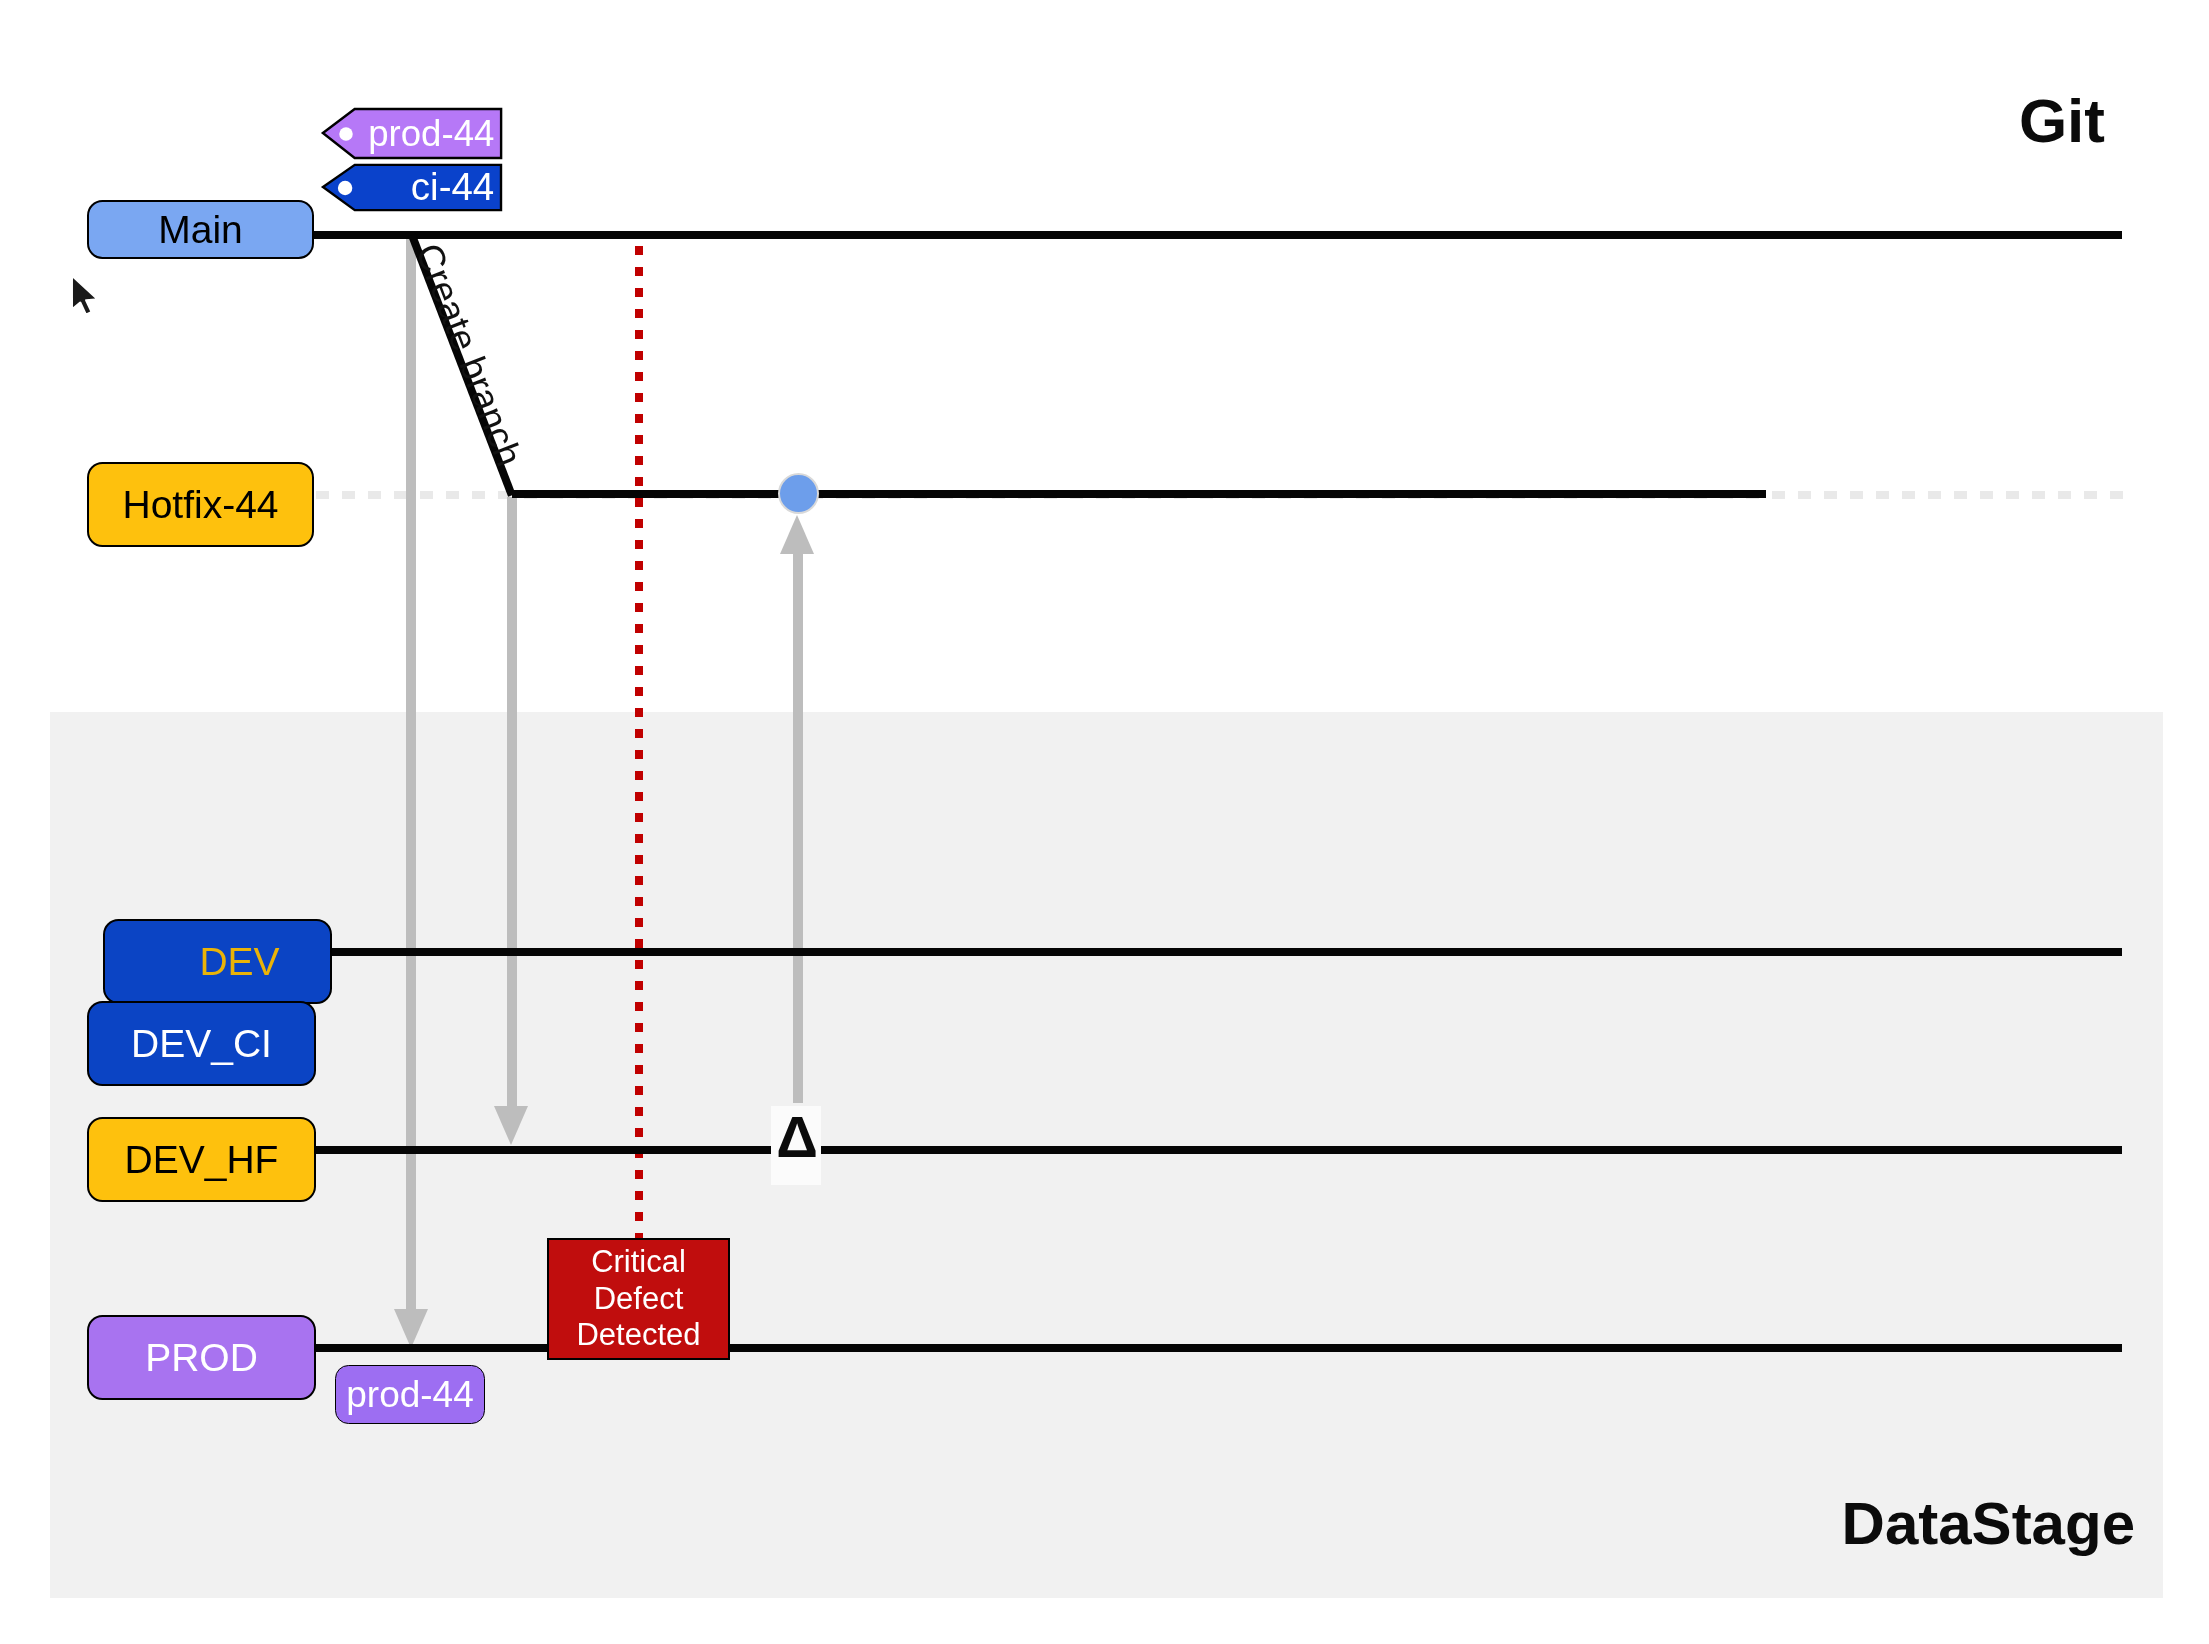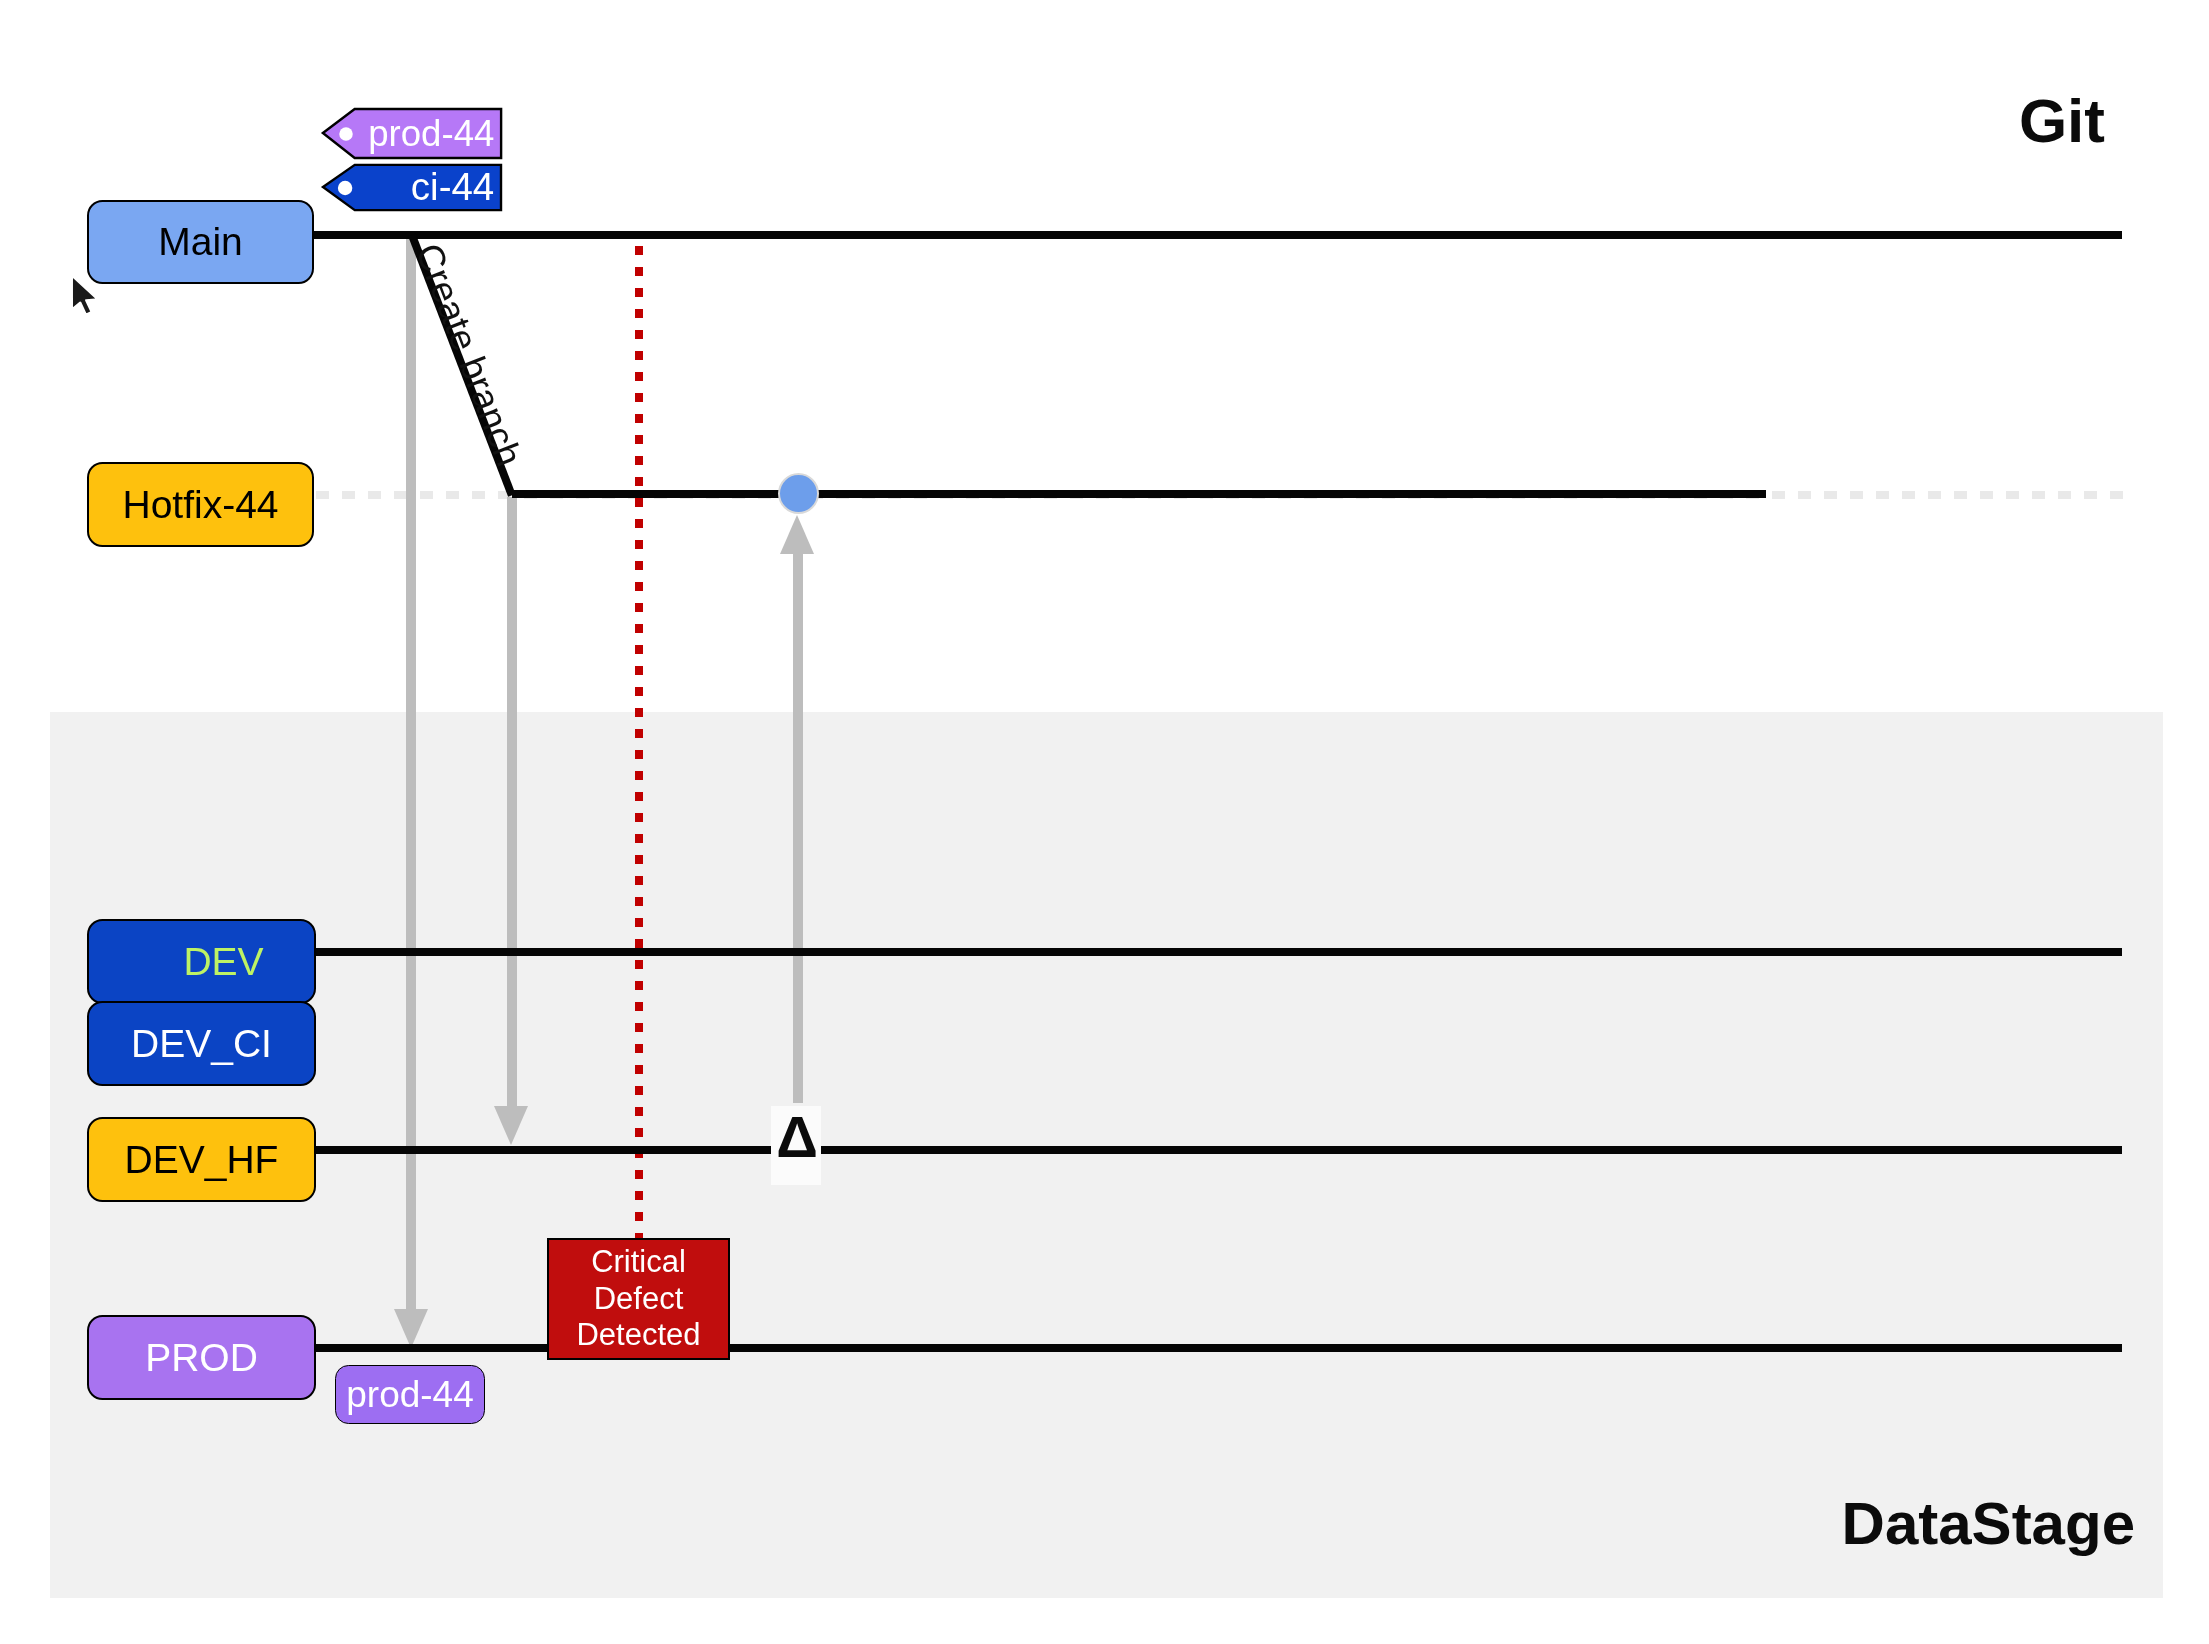--- a/index.html
+++ b/index.html
@@ -102,41 +102,41 @@
 
   <div class="hline" style="left:314px;top:231px;width:1808px;"></div>
   <div class="hline" style="left:512px;top:490px;width:1254px;"></div>
   <div class="hline" style="left:316px;top:948px;width:1806px;"></div>
   <div class="hline" style="left:315px;top:1146px;width:1807px;"></div>
   <div class="hline" style="left:315px;top:1344px;width:1807px;"></div>
 
   <div class="diag"></div>
   <div class="create-branch">Create branch</div>
 
-  <div class="node" style="left:87px;top:200px;width:227px;height:84px;background:var(--main-blue);color:#000;">
+  <div class="node" style="left:87px;top:200px;width:227px;height:59px;background:var(--main-blue);color:#000;">
     <span>Main</span>
   </div>
   <div class="node" style="left:87px;top:462px;width:227px;background:var(--amber);color:#000;">
     <span>Hotfix-44</span>
   </div>
 
   <svg style="left:320px;top:106px;" width="184" height="55" viewBox="0 0 191 57">
     <path d="M3,28 L36,3 H188 V54 H36 Z" fill="#b678f7" stroke="#000" stroke-width="2.5"></path>
     <circle cx="27" cy="29" r="7" fill="#fff"></circle>
     <text x="181" y="42" text-anchor="end" font-size="38" class="flag-text">prod-44</text>
   </svg>
   <svg style="left:320px;top:162px;" width="184" height="51" viewBox="0 0 191 53">
     <path d="M3,26 L36,3 H188 V50 H36 Z" fill="#0a42cb" stroke="#000" stroke-width="2.5"></path>
     <circle cx="26" cy="27" r="7.5" fill="#fff"></circle>
     <text x="181" y="40" text-anchor="end" font-size="40" class="flag-text">ci-44</text>
   </svg>
 
   <div class="commit-dot"></div>
 
-  <div class="node" style="left:87px;top:919px;background:var(--env-blue);color:#bef264;padding-left:44px;">
+  <div class="node" style="left:103px;top:919px;background:var(--env-blue);color:#eab308;padding-left:44px;">
     <span>DEV</span>
   </div>
   <div class="node" style="left:87px;top:990px;background:var(--env-blue);color:#fff;margin-top:11px;">
     <span>DEV_CI</span>
   </div>
   <div class="node" style="left:87px;top:1117px;background:var(--amber);color:#000;">
     <span>DEV_HF</span>
   </div>
   <div class="node" style="left:87px;top:1315px;background:var(--purple);color:#fff;">
     <span>PROD</span>

